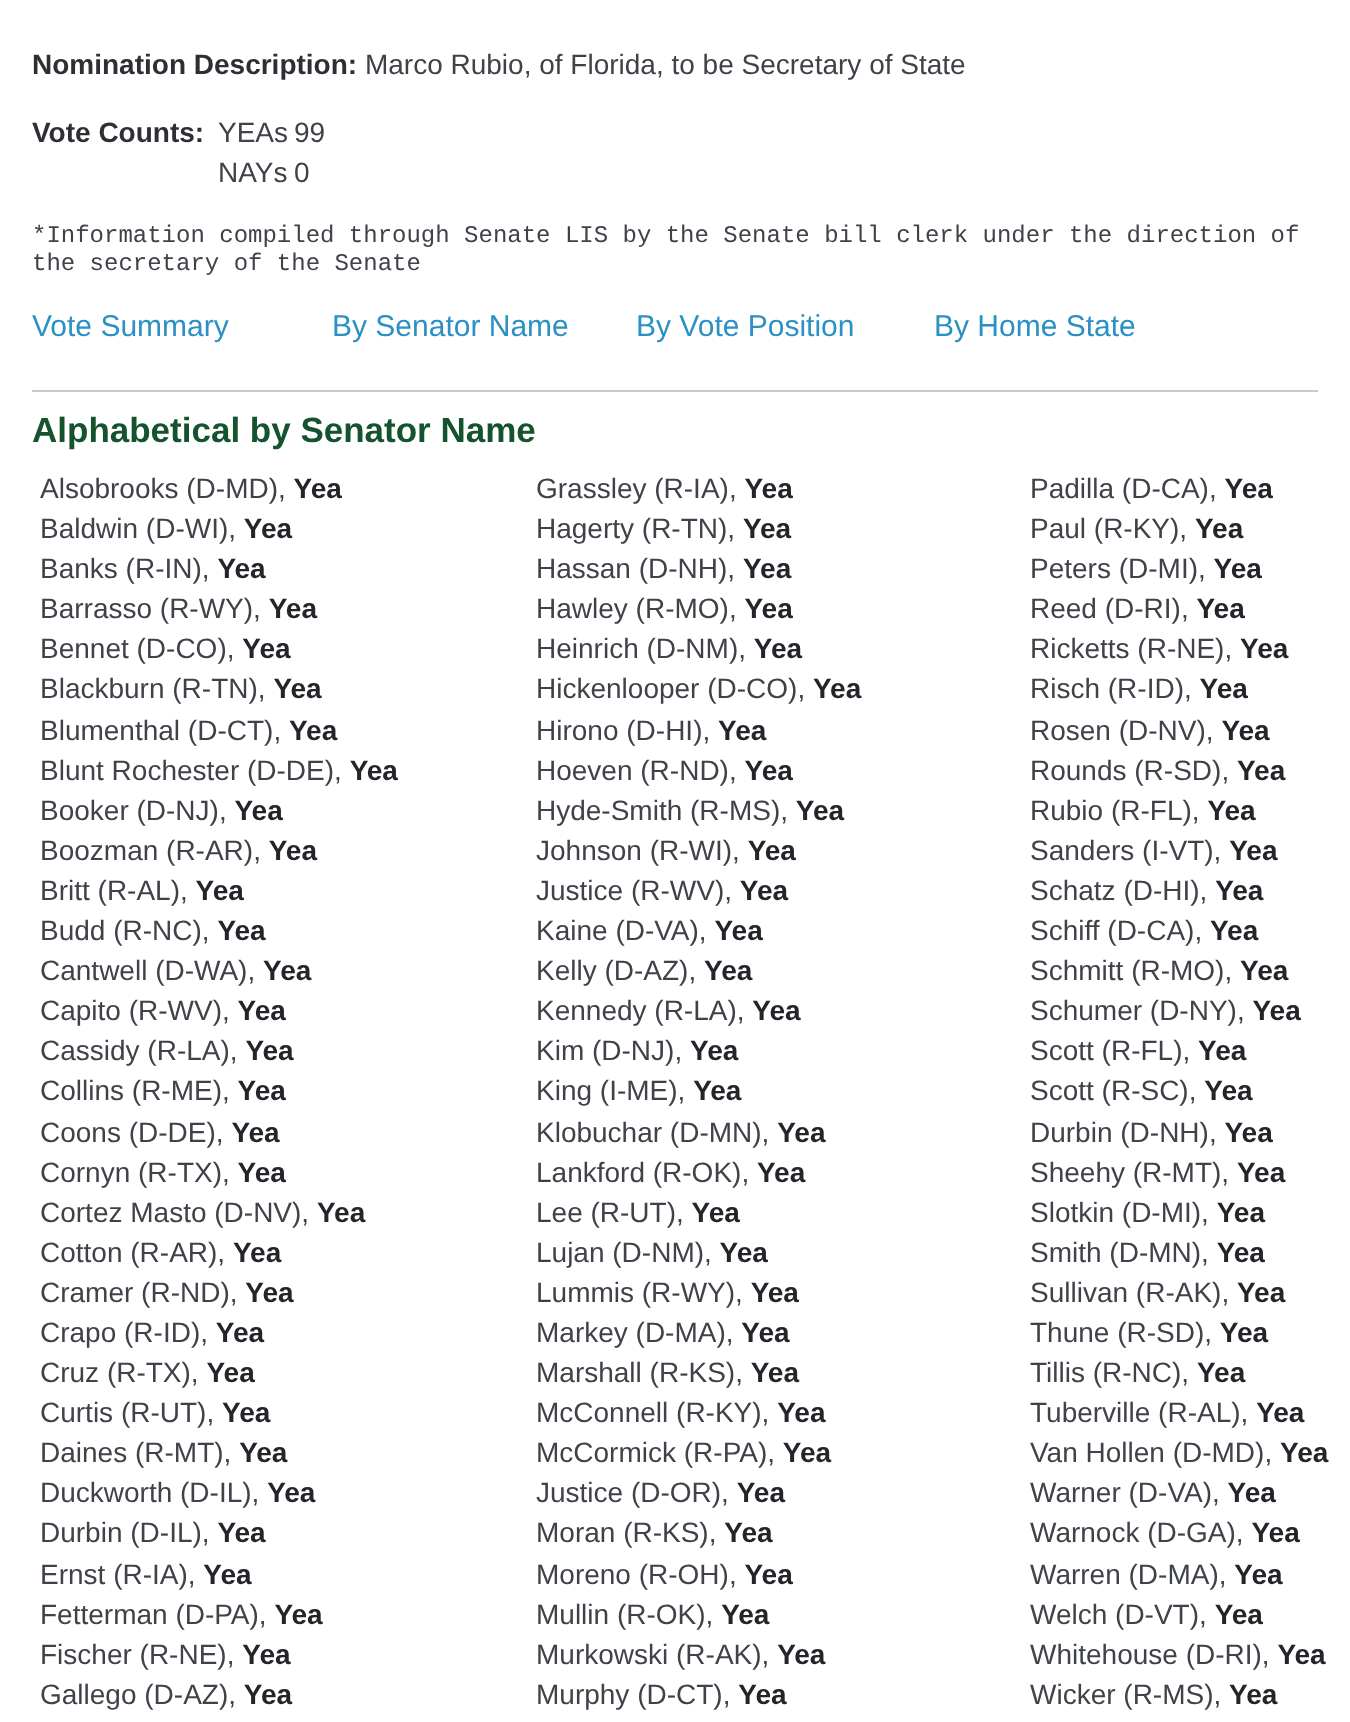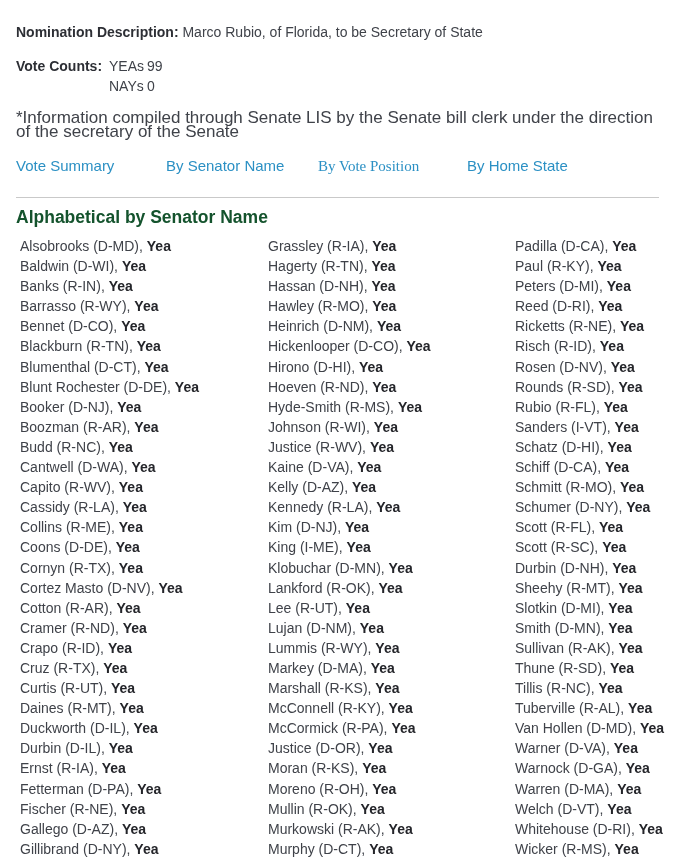--- a/index.html
+++ b/index.html
@@ -19,27 +19,27 @@
   .vote-counts {
     margin-top: 13px;
     display: grid;
     grid-template-columns: 93px 38px auto;
     font-size: 14px; line-height: 20px;
   }
   .vote-counts .vc-label { grid-column: 1; grid-row: 1 / span 2; font-weight: bold; color: #2d2f35; }
   .vc-type { color: #3f4249; }
   .vc-num { color: #3f4249; }
 
-  .disclaimer { margin-top: 15px; font-size: 17px; line-height: 14px; color: #3f4249; }
+  .disclaimer { margin-top: 15px; font-size: 12px; line-height: 14px; color: #3f4249; font-family: Liberation Mono, monospace; }
 
   .vote-nav { display: flex; margin-top: 15px; font-size: 15px; line-height: 20px; }
   .vote-nav a { text-decoration: none; color: #2b90c4; cursor: pointer; }
   .vote-nav .slot1 { width: 150px; }
   .vote-nav .slot2 { width: 152px; }
-  .vote-nav .slot3 { width: 149px; font-family: Liberation Serif, serif; }
+  .vote-nav .slot3 { width: 149px; }
 
   hr.divider { border: none; border-top: 1px solid #c9c9c9; margin: 21px 0 0 0; }
 
   h2.list-heading {
     margin: 8px 0 0 0;
     font-size: 17.5px; line-height: 22px;
     font-weight: bold; color: #14532d;
   }
 
   .senator-grid {
@@ -88,20 +88,21 @@
         <li><span class="sen-name">Alsobrooks (D-MD), </span><span class="sen-vote">Yea</span></li>
         <li><span class="sen-name">Baldwin (D-WI), </span><span class="sen-vote">Yea</span></li>
         <li><span class="sen-name">Banks (R-IN), </span><span class="sen-vote">Yea</span></li>
         <li><span class="sen-name">Barrasso (R-WY), </span><span class="sen-vote">Yea</span></li>
         <li><span class="sen-name">Bennet (D-CO), </span><span class="sen-vote">Yea</span></li>
         <li><span class="sen-name">Blackburn (R-TN), </span><span class="sen-vote">Yea</span></li>
         <li><span class="sen-name">Blumenthal (D-CT), </span><span class="sen-vote">Yea</span></li>
         <li><span class="sen-name">Blunt Rochester (D-DE), </span><span class="sen-vote">Yea</span></li>
         <li><span class="sen-name">Booker (D-NJ), </span><span class="sen-vote">Yea</span></li>
         <li><span class="sen-name">Boozman (R-AR), </span><span class="sen-vote">Yea</span></li>
+        <li><span class="sen-name">Britt (R-AL), </span><span class="sen-vote">Yea</span></li>
         <li><span class="sen-name">Budd (R-NC), </span><span class="sen-vote">Yea</span></li>
         <li><span class="sen-name">Cantwell (D-WA), </span><span class="sen-vote">Yea</span></li>
         <li><span class="sen-name">Capito (R-WV), </span><span class="sen-vote">Yea</span></li>
         <li><span class="sen-name">Cassidy (R-LA), </span><span class="sen-vote">Yea</span></li>
         <li><span class="sen-name">Collins (R-ME), </span><span class="sen-vote">Yea</span></li>
         <li><span class="sen-name">Coons (D-DE), </span><span class="sen-vote">Yea</span></li>
         <li><span class="sen-name">Cornyn (R-TX), </span><span class="sen-vote">Yea</span></li>
         <li><span class="sen-name">Cortez Masto (D-NV), </span><span class="sen-vote">Yea</span></li>
         <li><span class="sen-name">Cotton (R-AR), </span><span class="sen-vote">Yea</span></li>
         <li><span class="sen-name">Cramer (R-ND), </span><span class="sen-vote">Yea</span></li>

